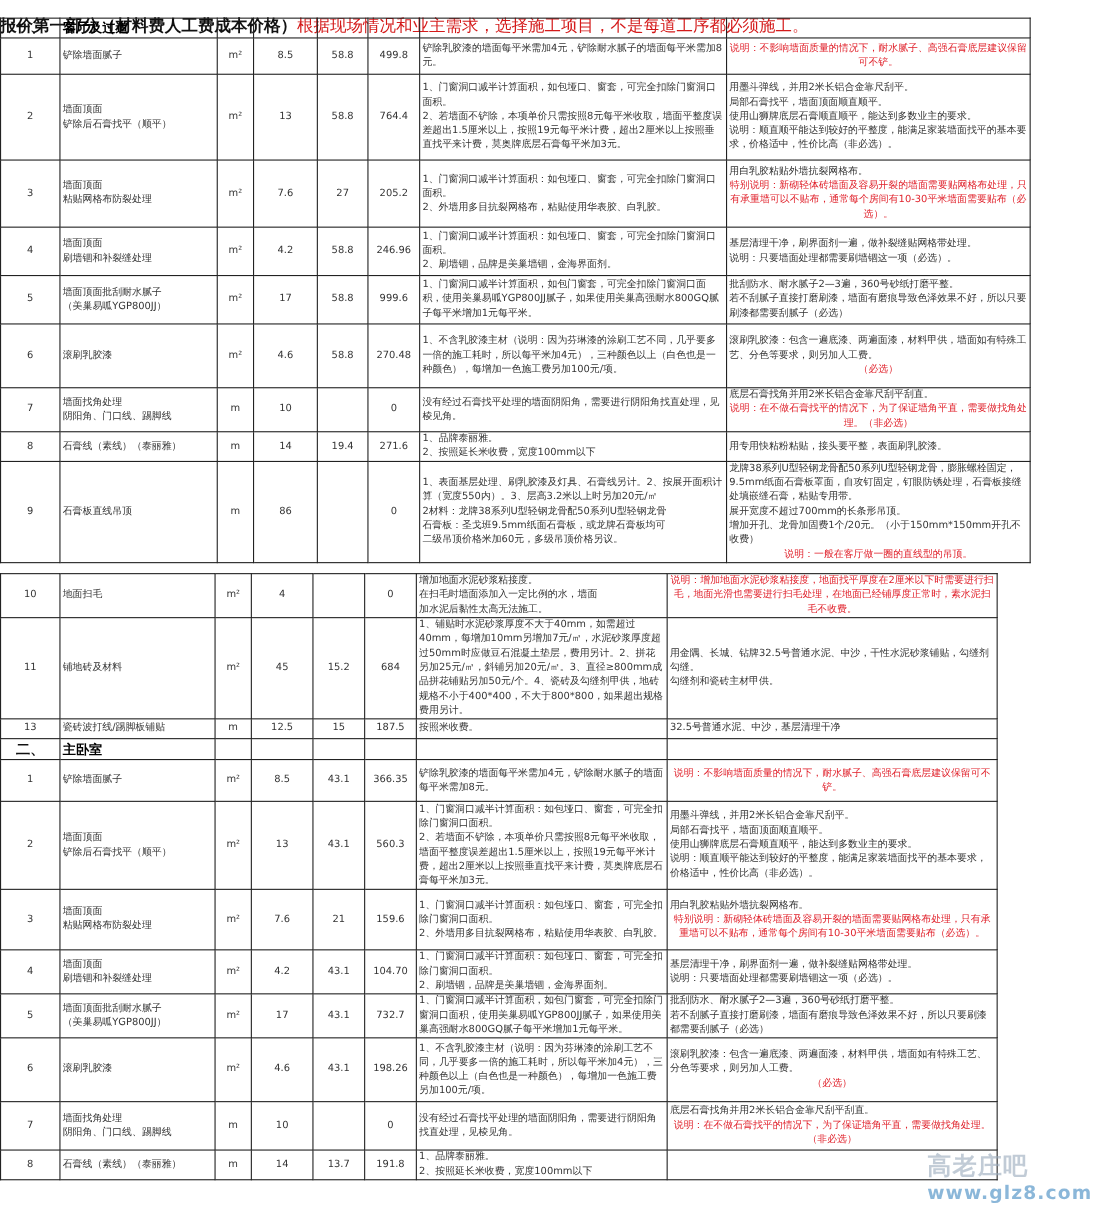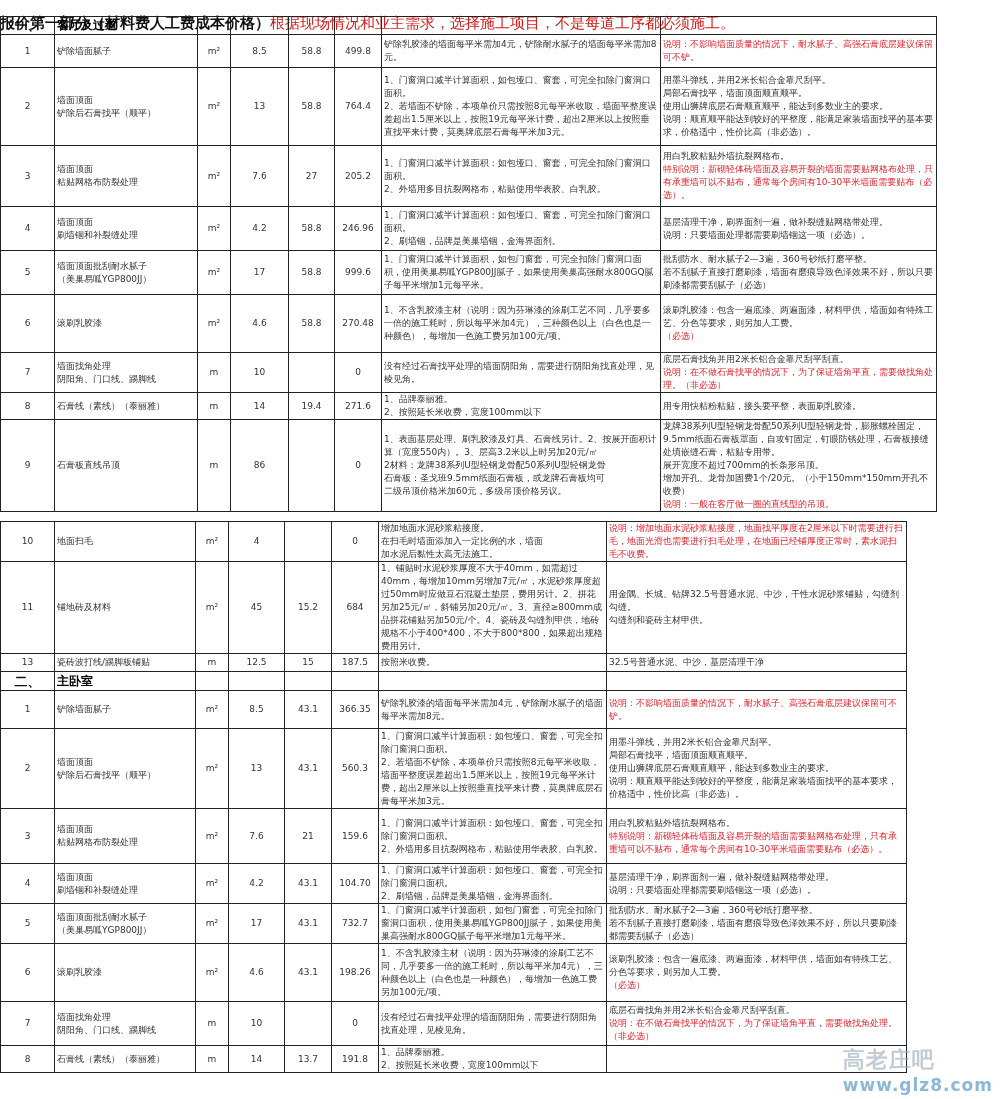--- a/index.html
+++ b/index.html
@@ -11,21 +11,21 @@
   table { border-collapse:collapse; position:absolute; table-layout:fixed; }
   td { border:1px solid #222; font-size:9px; line-height:13px; padding:0 2px; vertical-align:middle; color:#333; overflow:hidden; }
   td.c { text-align:center; }
   td.l { text-align:left; }
   td.hdr { font-weight:bold; text-align:center; font-size:10px; color:#111; height:18px; }
   td.date { font-size:9px; font-weight:bold; }
   td.sec { font-weight:bold; font-size:12px; color:#000000;margin-left:34px; }
   td.secnum { font-weight:bold; font-size:13px; text-align:center; color:#111; }
   td.red, span.red { color:#e0202a; }
   .desc { white-space:pre-line; }
-  .sub { color:#e0202a; }
+  .sub { color:#e0202a;text-align:center; }
   .wm { position:absolute; right:10px; bottom:4px; font-size:22px; font-weight:bold; color:#9ab;
         opacity:.6; letter-spacing:1px; }
   .wm small { display:block; font-size:17px; color:#2a7ab8; opacity:.9; }
 </style>
 </head>
 <body>
 
 <div class="title">
   <span class="bold">报价第一部分（材料费人工费成本价格）</span><span class="red">根据现场情况和业主需求，选择施工项目，不是每道工序都必须施工。</span>
 </div>

